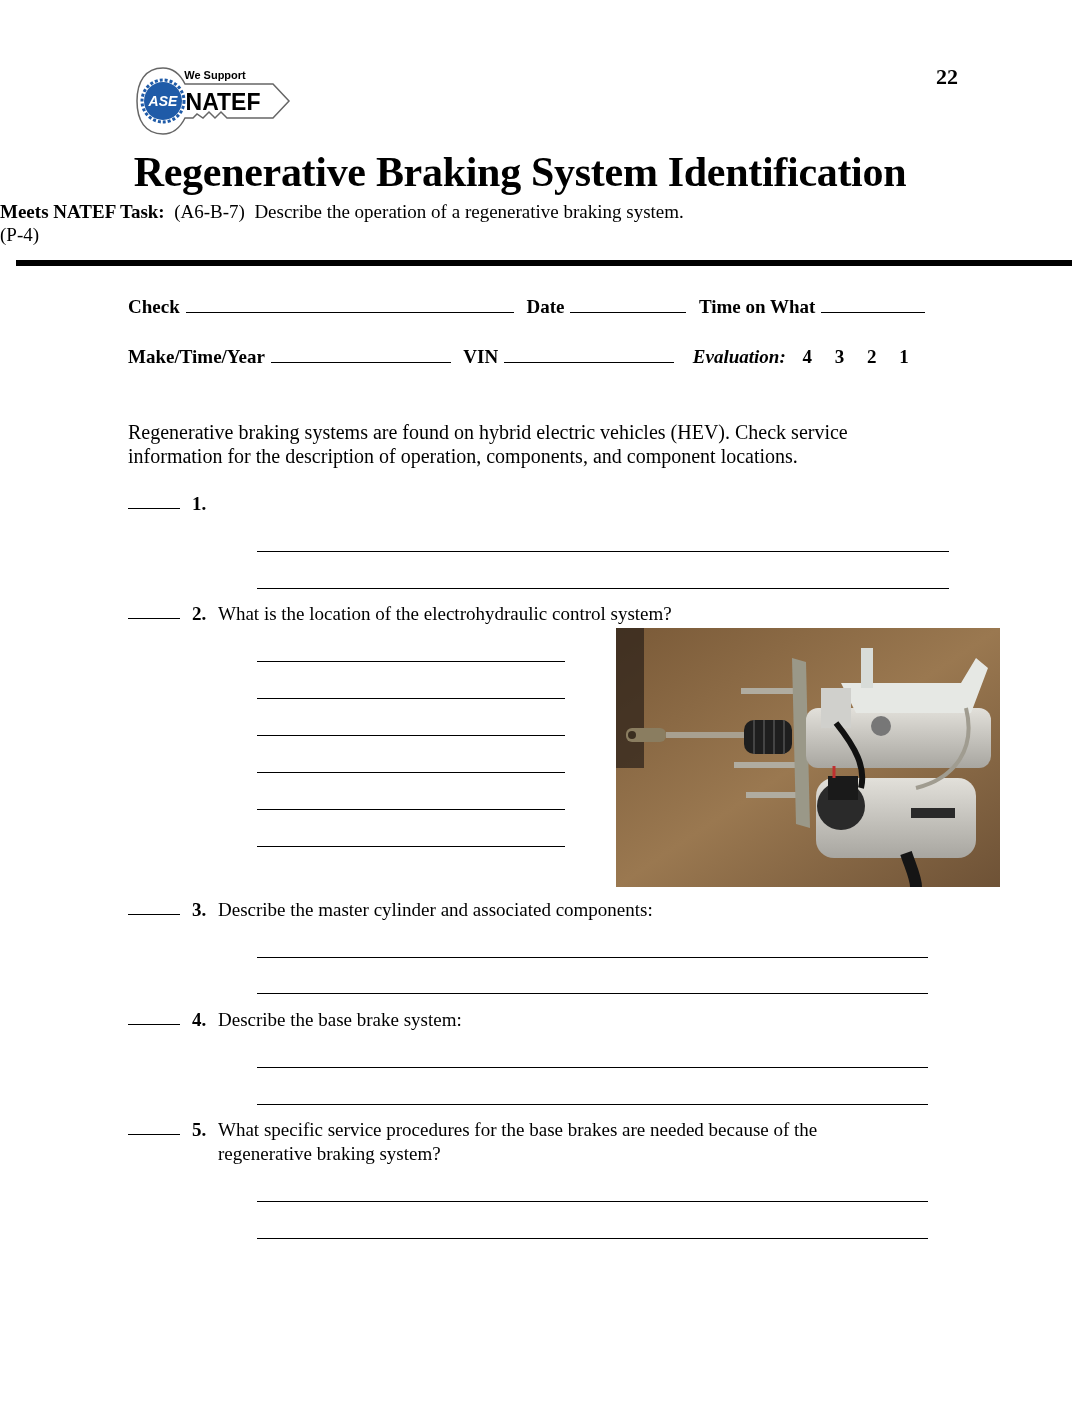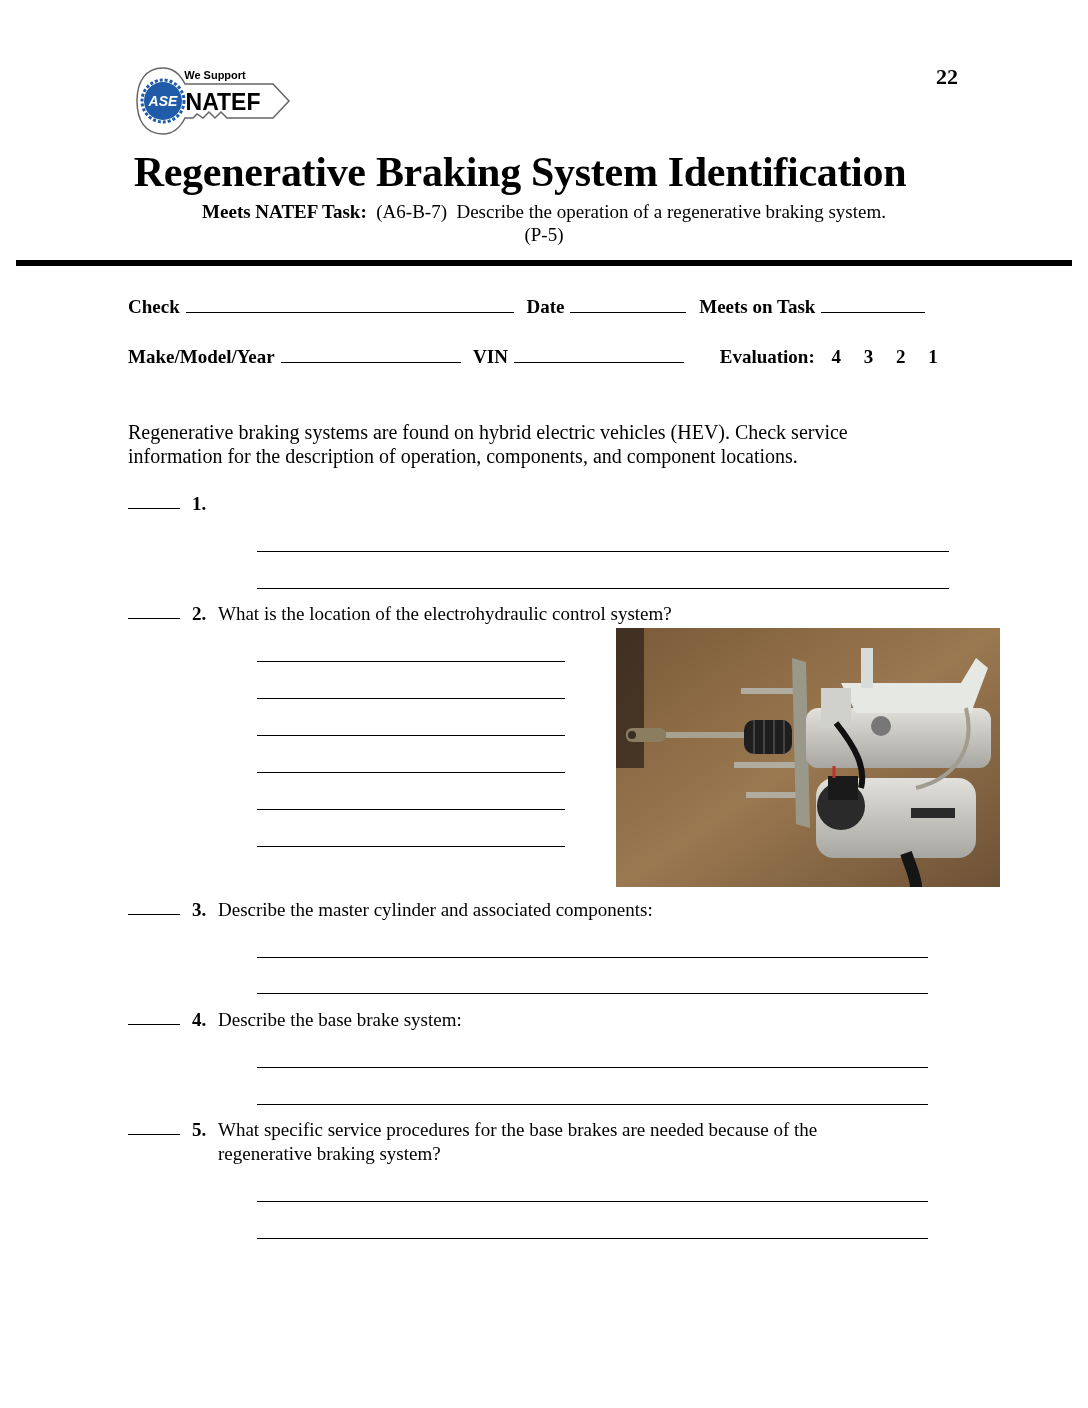--- a/index.html
+++ b/index.html
@@ -2,21 +2,21 @@
 <html><head>
 <meta charset="utf-8">
 <style>
   html, body { margin:0; padding:0; background:#ffffff; }
   body { width:1088px; height:1408px; position:relative; overflow:hidden;
          font-family:"Liberation Serif", "DejaVu Serif", serif; color:#000; }
   .abs { position:absolute; }
   .page-num { left:936px; top:64px; font-size:22px; font-weight:bold; }
   .logo { left:133px; top:62px; width:160px; height:78px; }
   .title { left:0; width:1040px; top:148px; text-align:center; font-size:42px; font-weight:bold; letter-spacing:-0.3px; }
-  .task { left:0; width:1088px; top:200px; text-align:center; font-size:19px; line-height:23px; }
+  .task { left:0; width:1088px; top:200px; font-size:19px; line-height:23px; }
   .task b { font-weight:bold; }
   .rule { left:16px; top:260px; width:1056px; height:6px; background:#000; }
   .field-row { font-size:19px; font-weight:bold; white-space:nowrap; }
   .blank { display:inline-block; border-bottom:1.5px solid #000; height:16px; vertical-align:baseline; margin:0 8px 0 6px; }
   .intro { left:128px; top:420px; width:800px; font-size:20px; line-height:24px; }
   .q { left:128px; font-size:19px; line-height:24px; }
   .q .score { position:absolute; left:0; top:16px; width:52px; border-bottom:1.5px solid #000; }
   .q .num { position:absolute; left:64px; top:0; font-weight:bold; }
   .q .txt { position:absolute; left:90px; top:0; width:700px; }
   .line { height:0; border-top:1.2px solid #000; }
@@ -39,35 +39,35 @@
 </div>
 
 <div class="abs title">Regenerative Braking System Identification</div>
 
 <div class="abs task">
   <div>
     <b>Meets NATEF Task:</b>&nbsp;
     <span>(A6-B-7)</span>&nbsp;
     <span>Describe the operation of a regenerative braking system.</span>
   </div>
-  <div>(P-5)</div>
+  <div>(P-4)</div>
 </div>
 
 <div class="abs rule"></div>
 
 <div class="abs field-row" style="left:128px; top:296px;">
   <span>Check</span><span class="blank" style="width:328px;"></span>
   <span>Date</span><span class="blank" style="width:116px;"></span>
-  <span>Meets on Task</span><span class="blank" style="width:104px;"></span>
+  <span>Time on What</span><span class="blank" style="width:104px;"></span>
 </div>
 
 <div class="abs field-row" style="left:128px; top:346px;">
-  <span>Make/Model/Year</span><span class="blank" style="width:180px;"></span>
+  <span>Make/Time/Year</span><span class="blank" style="width:180px;"></span>
   <span>VIN</span><span class="blank" style="width:170px;"></span>
-  <span style="margin-left:23px;">Evaluation:</span>
+  <span style="margin-left:6px;font-style:italic;">Evaluation:</span>
   <span style="margin-left:12px;">4</span>
   <span style="margin-left:18px;">3</span>
   <span style="margin-left:18px;">2</span>
   <span style="margin-left:18px;">1</span>
 </div>
 
 <div class="abs intro">Regenerative braking systems are found on hybrid electric vehicles (HEV).  Check service information for the description of operation, components, and component locations.</div>
 
 <div class="abs q" style="top:492px; width:820px; height:30px;">
   <span class="score"></span>

